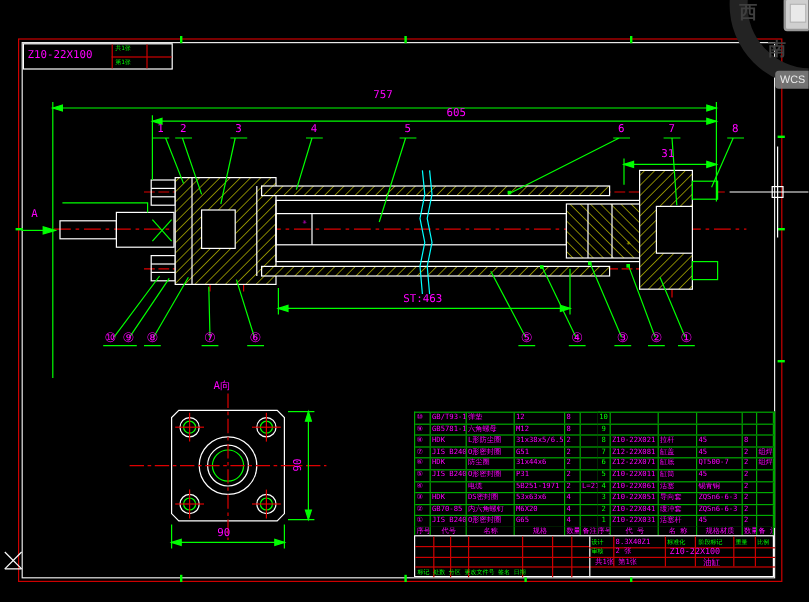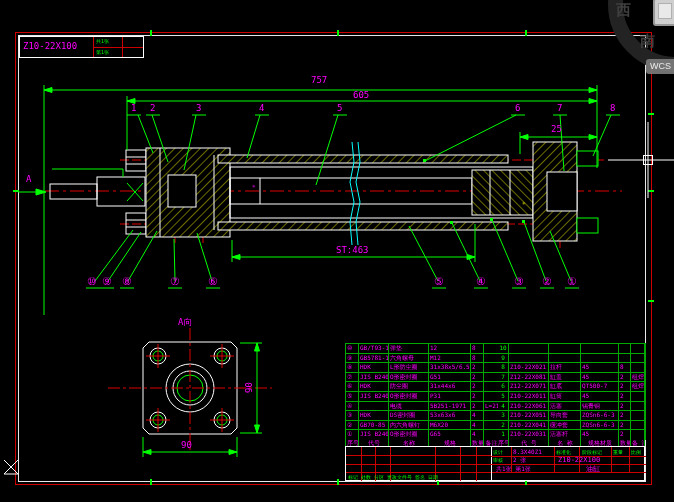--- a/index.html
+++ b/index.html
@@ -280,22 +280,22 @@
     </g>
 
     <g stroke="#fff">
       <line x1="4" y1="460" x2="18" y2="474"></line>
       <line x1="18" y1="460" x2="4" y2="474"></line>
       <line x1="4" y1="474" x2="18" y2="474"></line>
     </g>
   </svg>
 
   <div class="abs mg dimtxt" style="left:311px;top:76px">757</div>
-  <div class="abs mg dimtxt" style="left:353px;top:91px">605</div>
-  <div class="abs mg dimtxt" style="left:551px;top:125px">25</div>
+  <div class="abs mg dimtxt" style="left:372px;top:91px">605</div>
+  <div class="abs mg dimtxt" style="left:551px;top:125px">31</div>
   <div class="abs mg dimtxt" style="left:336px;top:246px">ST:463</div>
   <div class="abs mg dimtxt" style="left:181px;top:441px">90</div>
   <div class="abs mg dimtxt" style="left:244px;top:383px;transform:rotate(-90deg)">90</div>
   <div class="abs mg dimtxt" style="left:26px;top:175px">A</div>
   <div class="abs mg dimtxt" style="left:178px;top:318px">A向</div>
 
   <div class="abs mg baltxt" style="left:131px;top:104px">1</div>
   <div class="abs mg baltxt" style="left:150px;top:104px">2</div>
   <div class="abs mg baltxt" style="left:196px;top:104px">3</div>
   <div class="abs mg baltxt" style="left:259px;top:104px">4</div>

